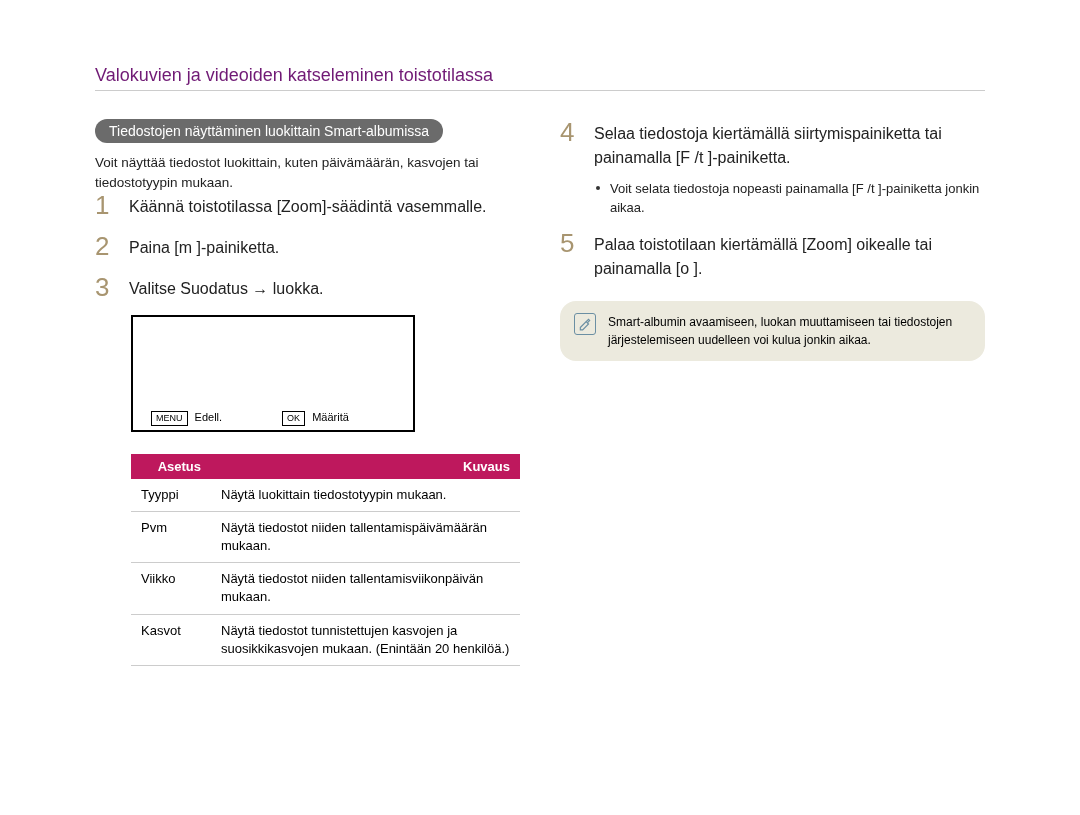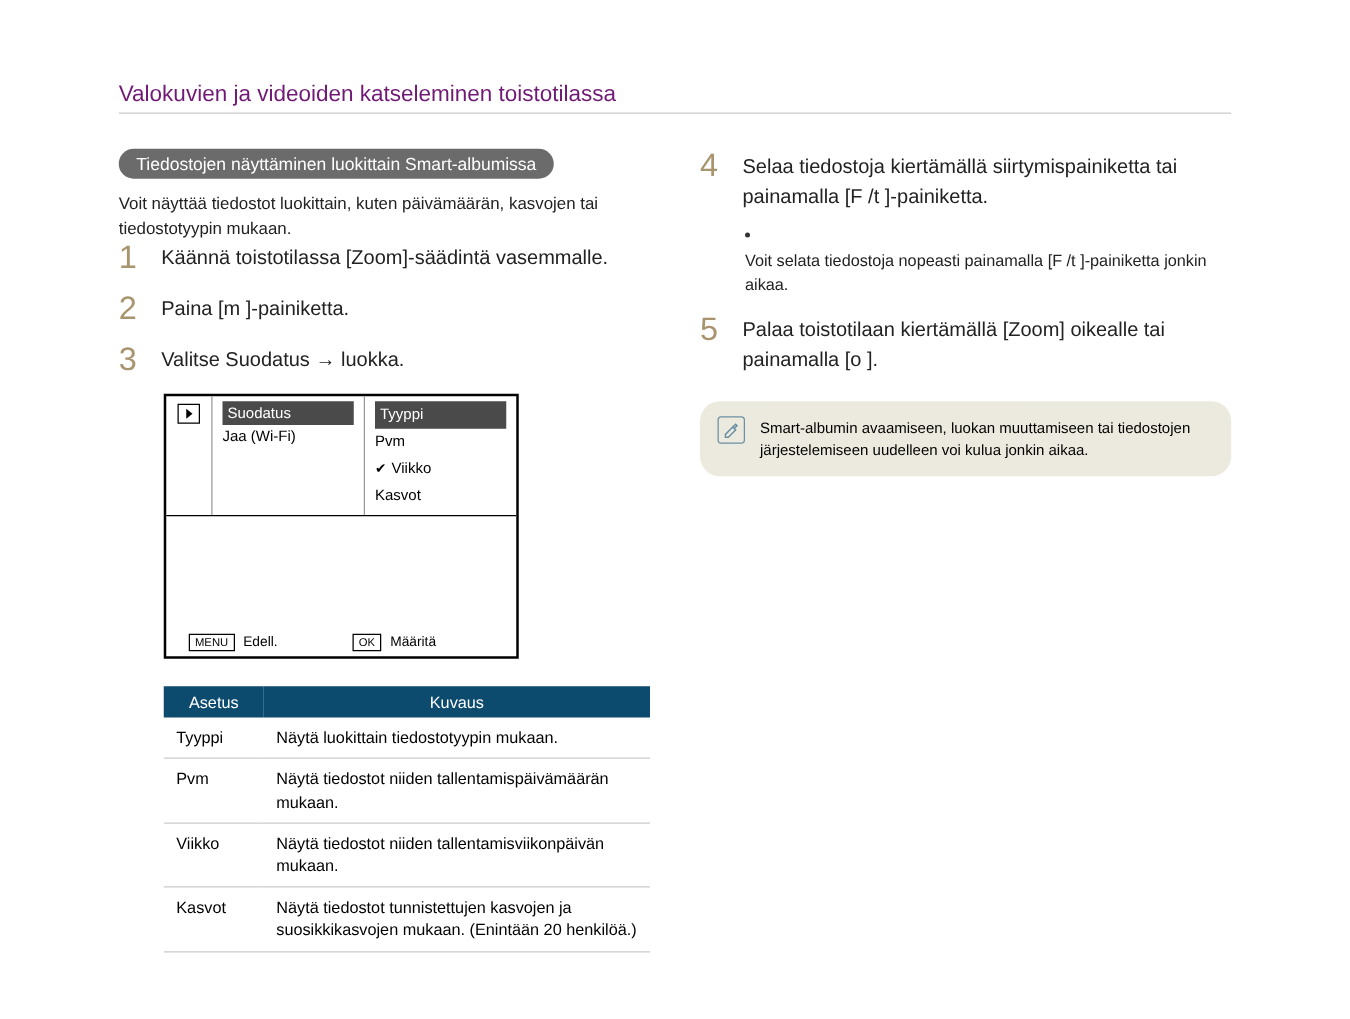--- a/index.html
+++ b/index.html
@@ -66,21 +66,20 @@
     .sub-bullet {
       display: flex;
       align-items: flex-start;
       gap: 10px;
       font-size: 13px;
       color: #222;
       margin-left: 36px;
       margin-top: -4px;
       margin-bottom: 12px;
       line-height: 1.45;
-      flex-direction: column;
     }
     .sub-bullet-dot {
       min-width: 4px;
       height: 4px;
       background: #333;
       border-radius: 50%;
       margin-top: 6px;
     }
     .screen-mock {
       border: 2px solid #000;
@@ -166,24 +165,24 @@
       line-height: 1.4;
     }
     table.options {
       border-collapse: collapse;
       width: 100%;
       font-size: 13px;
       margin-left: 36px;
       width: calc(100% - 36px);
     }
     table.options th {
-      background: #0c4a6e;
+      background: #be185d;
       color: #fff;
-      text-align: center;
-      font-weight: 400;
+      text-align: right;
+      font-weight: 700;
       padding: 5px 10px;
     }
     table.options td {
       padding: 7px 10px;
       border-bottom: 1px solid #ccc;
       vertical-align: top;
       line-height: 1.4;
     }
     table.options td:first-child {
       width: 60px;
@@ -228,35 +227,20 @@
       <div class="step">
         <div class="step-num">2</div>
         <div class="step-text">Paina [m    ]-painiketta.</div>
       </div>
       <div class="step">
         <div class="step-num">3</div>
         <div class="step-text">Valitse Suodatus → luokka.</div>
       </div>
 
       <div class="screen-mock">
-        <div class="screen-top">
-          <div class="screen-icon-col">
-            <div class="play-icon"></div>
-          </div>
-          <div class="screen-left-col">
-            <span class="screen-active">Suodatus</span><br>
-            <span>Jaa (Wi-Fi)</span>
-          </div>
-          <div class="screen-right-col">
-            <span class="active">Tyyppi</span><br>
-            <span>Pvm</span><br>
-            <span class="check">Viikko</span><br>
-            <span>Kasvot</span>
-          </div>
-        </div>
         <div class="screen-body"></div>
         <div class="screen-footer">
           <span>
             <span class="btn-box">MENU</span>
             <span>Edell.</span>
           </span>
           <span>
             <span class="btn-box">OK</span>
             <span>Määritä</span>
           </span>

